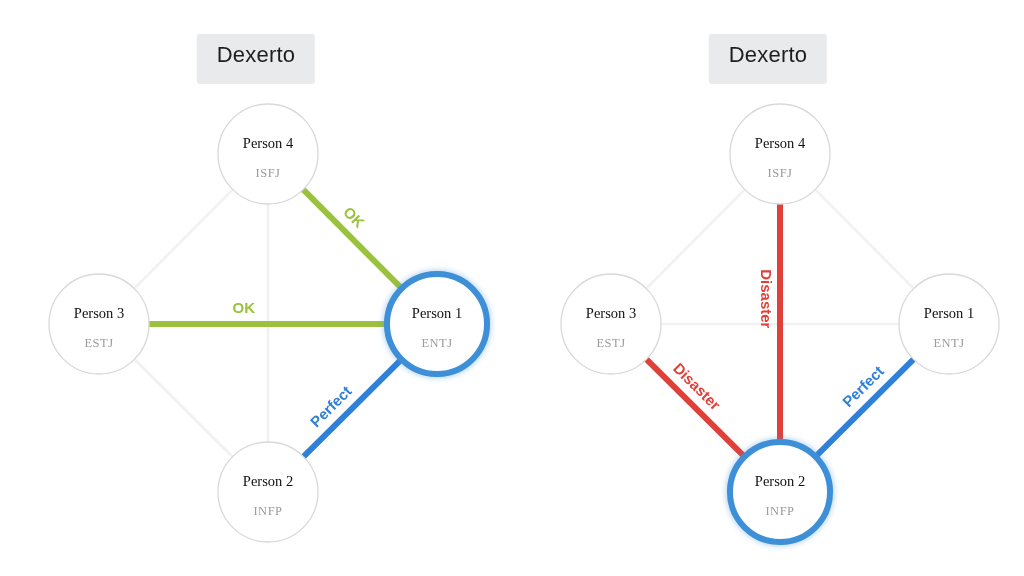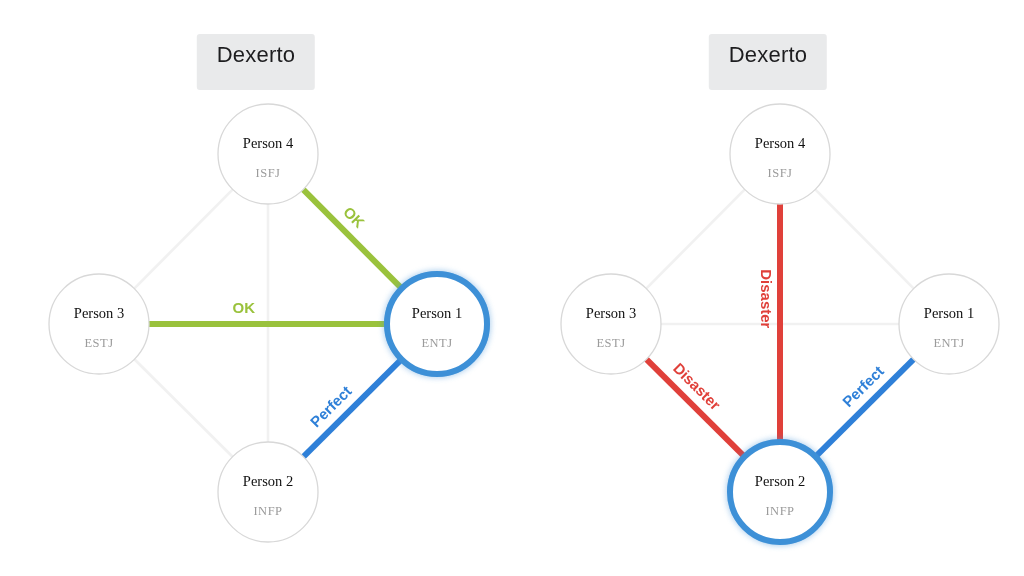--- a/index.html
+++ b/index.html
@@ -32,21 +32,21 @@
   .brand-chip {
     position: absolute;
     top: 34px;
     left: 50%;
     transform: translateX(-50%);
     background: #e9eaeb;
     color: #1d1d1f;
     font-family: "Liberation Sans", sans-serif;
     font-size: 22px;
     line-height: 1;
-    padding: 10px 20px 24px 20px;
+    padding: 10px 20px 18px 20px;
     border-radius: 3px;
     letter-spacing: .2px;
     white-space: nowrap;
   }
 
   .graph-svg {
     position: absolute;
     left: 0; top: 0;
     width: 512px;
     height: 576px;

